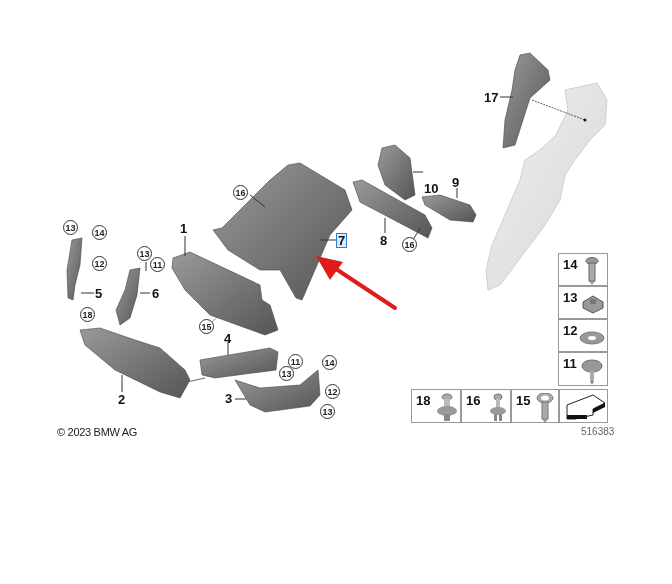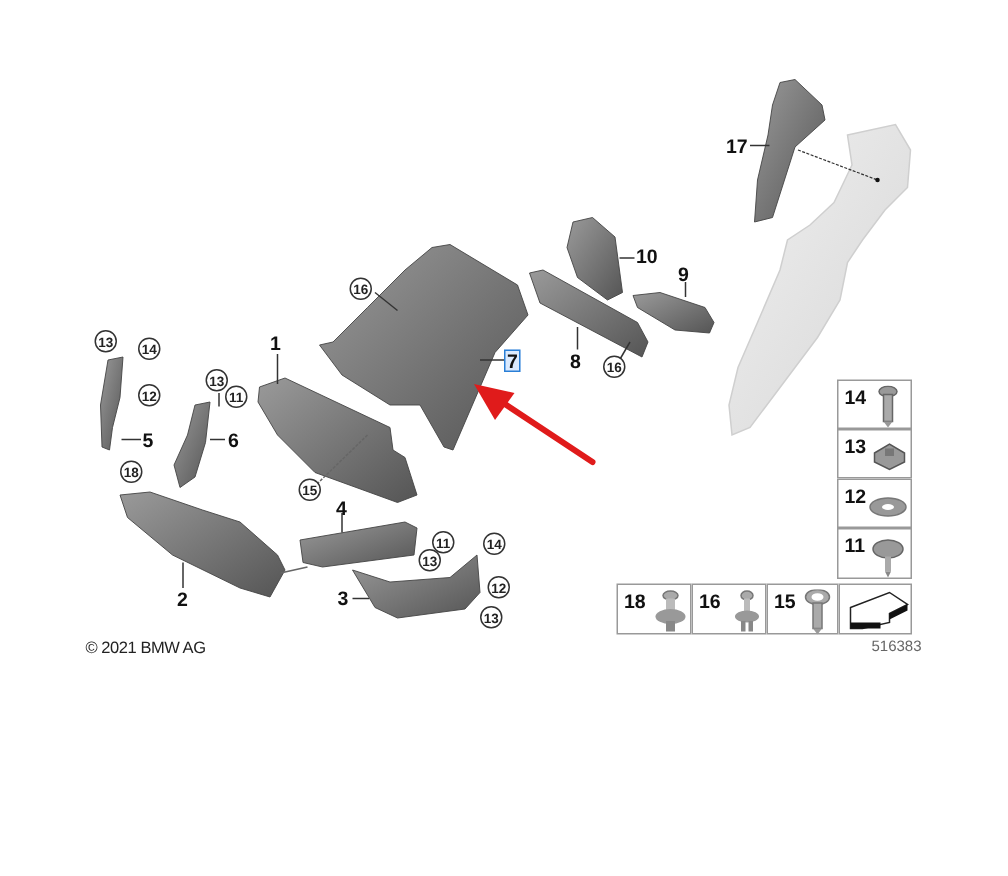--- a/index.html
+++ b/index.html
@@ -84,21 +84,21 @@
 
   <span class="lbl" style="left:180px;top:222px;">1</span>
   <span class="lbl" style="left:118px;top:393px;">2</span>
   <span class="lbl" style="left:225px;top:392px;">3</span>
   <span class="lbl" style="left:224px;top:332px;">4</span>
   <span class="lbl" style="left:95px;top:287px;">5</span>
   <span class="lbl" style="left:152px;top:287px;">6</span>
   <span class="lbl hl" style="left:336px;top:233px;">7</span>
   <span class="lbl" style="left:380px;top:234px;">8</span>
   <span class="lbl" style="left:452px;top:176px;">9</span>
-  <span class="lbl" style="left:424px;top:164px;">10</span>
+  <span class="lbl" style="left:424px;top:182px;">10</span>
   <span class="lbl" style="left:484px;top:91px;text-align:center;">17</span>
 
   <span class="circ" style="left:63px;top:220px;">13</span>
   <span class="circ" style="left:92px;top:225px;">14</span>
   <span class="circ" style="left:92px;top:256px;">12</span>
   <span class="circ" style="left:137px;top:246px;">13</span>
   <span class="circ" style="left:150px;top:257px;">11</span>
   <span class="circ" style="left:233px;top:185px;">16</span>
   <span class="circ" style="left:199px;top:319px;">15</span>
   <span class="circ" style="left:80px;top:307px;">18</span>
@@ -173,15 +173,15 @@
     </div>
     <div class="legend-cell" style="left:559px;top:389px;width:49px;height:34px;">
       <svg style="position:absolute;left:3px;top:3px" width="44" height="28">
           <polygon points="4,12 30,2 42,10 30,16 30,22 12,26 4,26" fill="#fff" stroke="#222" stroke-width="1"></polygon>
           <polygon points="4,22 24,22 24,26 4,26" fill="#111"></polygon>
           <polygon points="30,16 42,10 42,14 30,20" fill="#111"></polygon>
         </svg>
     </div>
   </div>
 
-  <span class="copyright">© 2021 BMW AG</span>
+  <span class="copyright">© 2023 BMW AG</span>
   <span class="diagram-no">516383</span>
 </div>
 
 </body></html>

